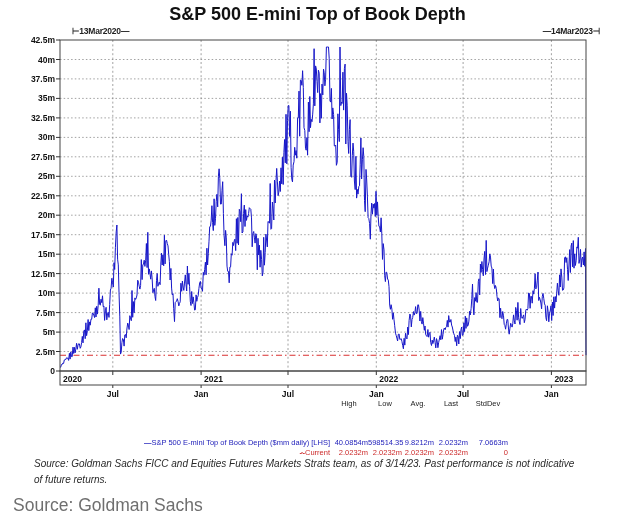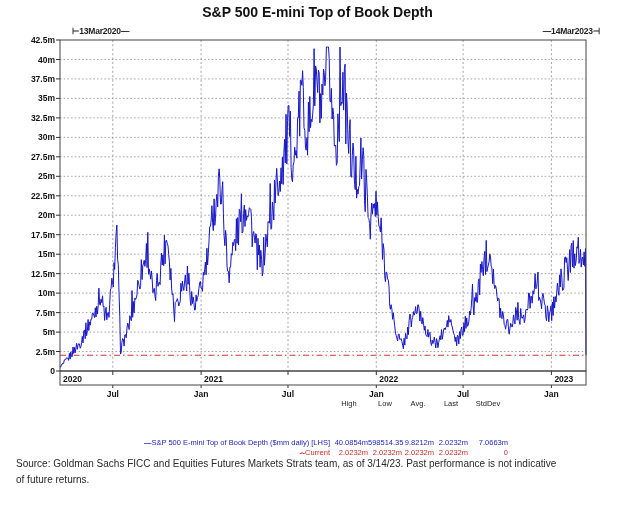--- a/index.html
+++ b/index.html
@@ -1,29 +1,29 @@
 <!DOCTYPE html>
 <html><head>
 <meta charset="utf-8">
 <style>
   html,body{margin:0;padding:0;background:#ffffff;}
   .page{position:relative;width:635px;height:526px;background:#fff;font-family:"Liberation Sans",sans-serif;overflow:hidden;}
-  .title{position:absolute;top:4px;left:0;width:635px;text-align:center;font-size:14px;font-weight:700;color:#111;}
+  .title{position:absolute;top:4px;left:0;width:635px;text-align:center;font-size:18px;font-weight:700;color:#111;}
   .range-label{position:absolute;top:26px;font-size:8.5px;font-weight:700;color:#222;letter-spacing:-0.2px;}
   .range-left{left:72px;}
   .range-right{right:35px;}
   #chart-svg{position:absolute;top:0;left:0;}
   .legend{position:absolute;left:106px;top:399px;display:grid;grid-template-columns:224px 38px 34px 32px 34px 40px;font-size:7.5px;line-height:10.5px;color:#333;}
   .lg-h{text-align:center;color:#222;}
   .lg-label{text-align:right;white-space:nowrap;}
   .lg-val{text-align:right;white-space:nowrap;overflow:visible;}
   .lg-blue{color:#2323bb;margin-top:28px;}
   .lg-red{color:#cc2a2a;}
   .samp{font-weight:700;margin-right:1px;letter-spacing:-1px;}
-  .footnote{position:absolute;left:16px;top:456px;width:545px;font-size:10px;color:#2a2a2a;line-height:1.55;}
+  .footnote{position:absolute;left:34px;top:456px;width:545px;font-size:10px;font-style:italic;color:#2a2a2a;line-height:1.55;}
   .caption{position:absolute;left:13px;top:495px;font-size:17.5px;color:#6f6f6f;}
 </style>
 </head>
 <body>
 
 <div class="page">
 
   <div class="title">S&amp;P 500 E-mini Top of Book Depth</div>
 
   <div class="range-label range-left">⊢13Mar2020—</div>
@@ -135,14 +135,15 @@
 
     <div class="lg-label lg-red"><span class="samp">-·-</span><span>Current</span></div>
     <div class="lg-val lg-red">2.0232m</div>
     <div class="lg-val lg-red">2.0232m</div>
     <div class="lg-val lg-red">2.0232m</div>
     <div class="lg-val lg-red">2.0232m</div>
     <div class="lg-val lg-red">0</div>
   </div>
 
   <div class="footnote">Source: Goldman Sachs FICC and Equities Futures Markets Strats team, as of 3/14/23. Past performance is not indicative of future returns.</div>
+  <div class="caption">Source: Goldman Sachs</div>
 
 </div>
 
 </body></html>

